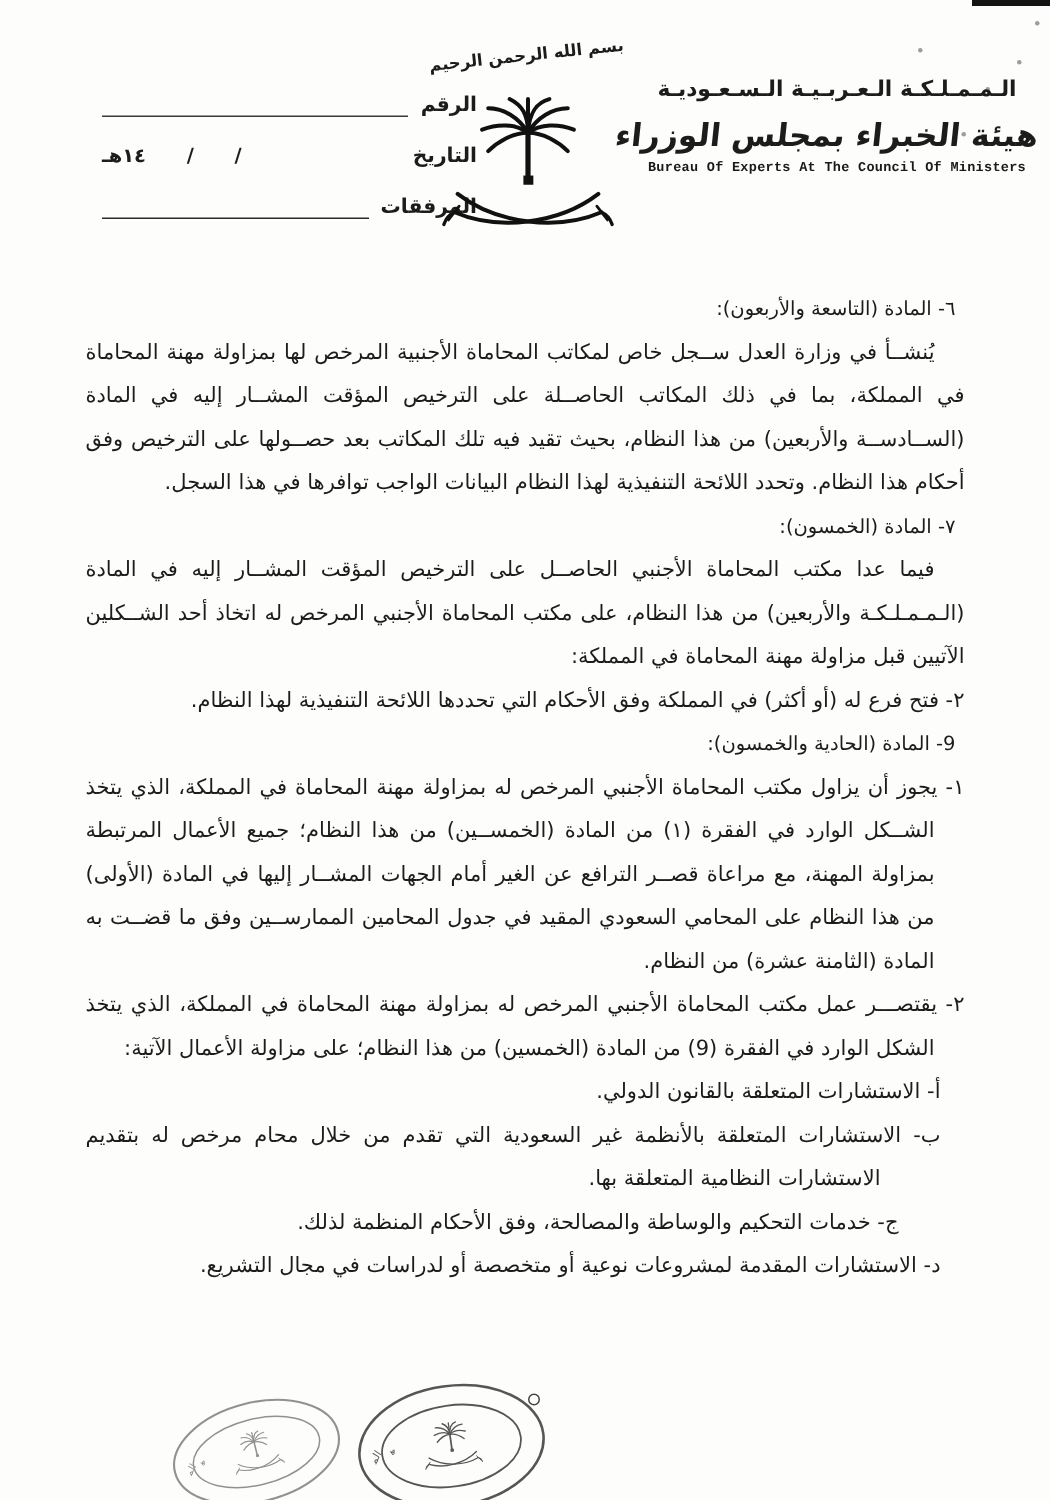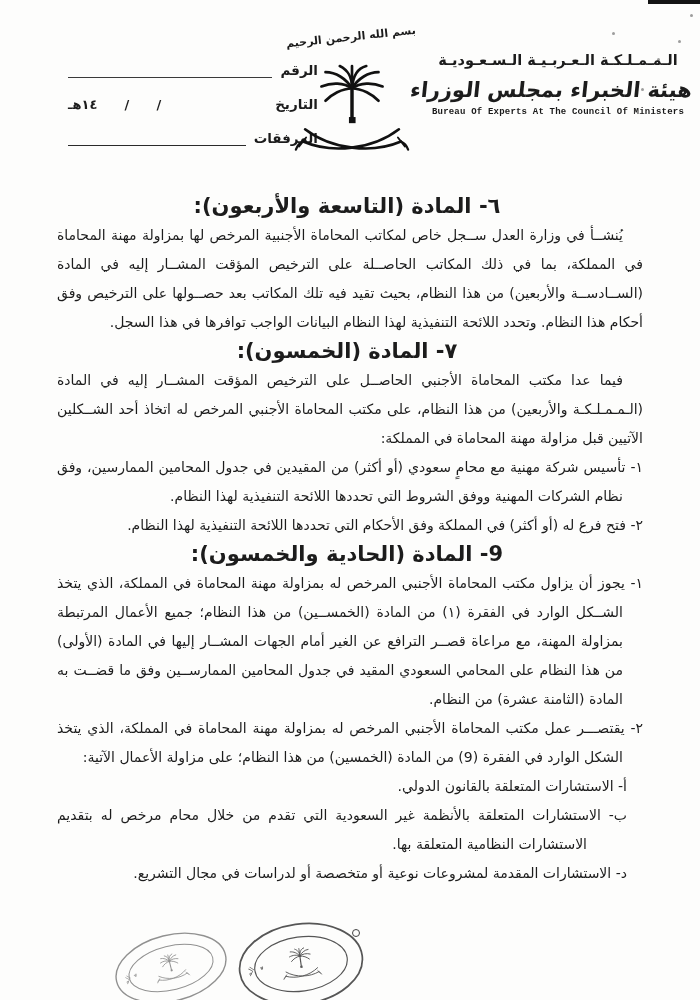--- a/index.html
+++ b/index.html
@@ -24,21 +24,21 @@
   .bismillah{position:absolute;left:296px;top:30px;width:120px;text-align:center;
              font-size:11px;font-weight:bold;transform:rotate(-6deg);white-space:nowrap;}
   .emblem-wrap{position:absolute;left:288px;top:64px;width:128px;height:102px;color:#111;}
   .emblem-wrap svg{width:100%;height:100%;}
   
   .doc-body{
     position:absolute;top:192px;right:57px;width:586px;
     font-size:14px;line-height:29px;text-align:justify;direction:rtl;
   }
   .doc-body p,.doc-body div{margin:0;}
-  .sec-heading{font-weight:bold;font-size:21px;padding-right:6px;text-align:center;}
+  .sec-heading{font-weight:normal;font-size:13px;padding-right:6px;text-align:right;}
   .para{text-indent:20px;}
   .item{padding-right:20px;text-indent:-20px;}
   .sub{padding-right:56px;text-indent:-40px;}
   .sub-c{padding-right:56px;text-indent:-12px;}
   
   .stamp{position:absolute;pointer-events:none;}
   .stamp-left{left:110px;top:932px;width:122px;height:72px;color:#4a4a4a;opacity:.6;transform:rotate(-14deg);}
   .stamp-right{left:236px;top:920px;width:130px;height:88px;color:#3a3a3a;opacity:.85;transform:rotate(-8deg);}
   .stamp svg{width:100%;height:100%;}
   .dot-circle{position:absolute;left:352px;top:929px;width:6px;height:6px;
@@ -112,28 +112,28 @@
     <div class="bureau-en">Bureau Of Experts At The Council Of Ministers</div>
   </div>
 
   <div class="doc-body">
 
     <div class="sec-heading">٦- المادة (التاسعة والأربعون):</div>
     <p class="para">يُنشــأ في وزارة العدل ســجل خاص لمكاتب المحاماة الأجنبية المرخص لها بمزاولة مهنة المحاماة في المملكة، بما في ذلك المكاتب الحاصــلة على الترخيص المؤقت المشــار إليه في المادة (الســادســة والأربعين) من هذا النظام، بحيث تقيد فيه تلك المكاتب بعد حصــولها على الترخيص وفق أحكام هذا النظام. وتحدد اللائحة التنفيذية لهذا النظام البيانات الواجب توافرها في هذا السجل.</p>
 
     <div class="sec-heading">٧- المادة (الخمسون):</div>
     <p class="para">فيما عدا مكتب المحاماة الأجنبي الحاصــل على الترخيص المؤقت المشــار إليه في المادة (الـمـمـلـكـة والأربعين) من هذا النظام، على مكتب المحاماة الأجنبي المرخص له اتخاذ أحد الشــكلين الآتيين قبل مزاولة مهنة المحاماة في المملكة:</p>
-    <div class="item"><span>١-</span> <span>تأسيس شركة مهنية مع محامٍ سعودي (أو أكثر) من المقيدين في جدول المحامين الممارسين، وفق نظام الشركات المهنية ووفق الشروط التي تحددها اللائحة التنفيذية لهذا النظام.</span></div>
     <div class="item"><span>٢-</span> <span>فتح فرع له (أو أكثر) في المملكة وفق الأحكام التي تحددها اللائحة التنفيذية لهذا النظام.</span></div>
 
     <div class="sec-heading">9- المادة (الحادية والخمسون):</div>
     <div class="item"><span>١-</span> <span>يجوز أن يزاول مكتب المحاماة الأجنبي المرخص له بمزاولة مهنة المحاماة في المملكة، الذي يتخذ الشــكل الوارد في الفقرة (١) من المادة (الخمســين) من هذا النظام؛ جميع الأعمال المرتبطة بمزاولة المهنة، مع مراعاة قصــر الترافع عن الغير أمام الجهات المشــار إليها في المادة (الأولى) من هذا النظام على المحامي السعودي المقيد في جدول المحامين الممارســين وفق ما قضــت به المادة (الثامنة عشرة) من النظام.</span></div>
     <div class="item"><span>٢-</span> <span>يقتصـــر عمل مكتب المحاماة الأجنبي المرخص له بمزاولة مهنة المحاماة في المملكة، الذي يتخذ الشكل الوارد في الفقرة (9) من المادة (الخمسين) من هذا النظام؛ على مزاولة الأعمال الآتية:</span></div>
     <div class="sub"><span>أ-</span> <span>الاستشارات المتعلقة بالقانون الدولي.</span></div>
     <div class="sub"><span>ب-</span> <span>الاستشارات المتعلقة بالأنظمة غير السعودية التي تقدم من خلال محام مرخص له بتقديم الاستشارات النظامية المتعلقة بها.</span></div>
+    <div class="sub-c"><span>ج-</span> <span>خدمات التحكيم والوساطة والمصالحة، وفق الأحكام المنظمة لذلك.</span></div>
     <div class="sub"><span>د-</span> <span>الاستشارات المقدمة لمشروعات نوعية أو متخصصة أو لدراسات في مجال التشريع.</span></div>
   </div>
 
   <div class="stamp stamp-left">
     <svg viewBox="0 0 120 72">
       <defs>
         <path id="s1t" d="M14,42 A48,28 0 0 1 106,42" fill="none"></path>
         <path id="s1b" d="M22,34 A40,22 0 0 0 98,34" fill="none"></path>
       </defs>
       <ellipse cx="60" cy="36" rx="56" ry="33" fill="none" stroke="currentColor" stroke-width="1.4"></ellipse>

